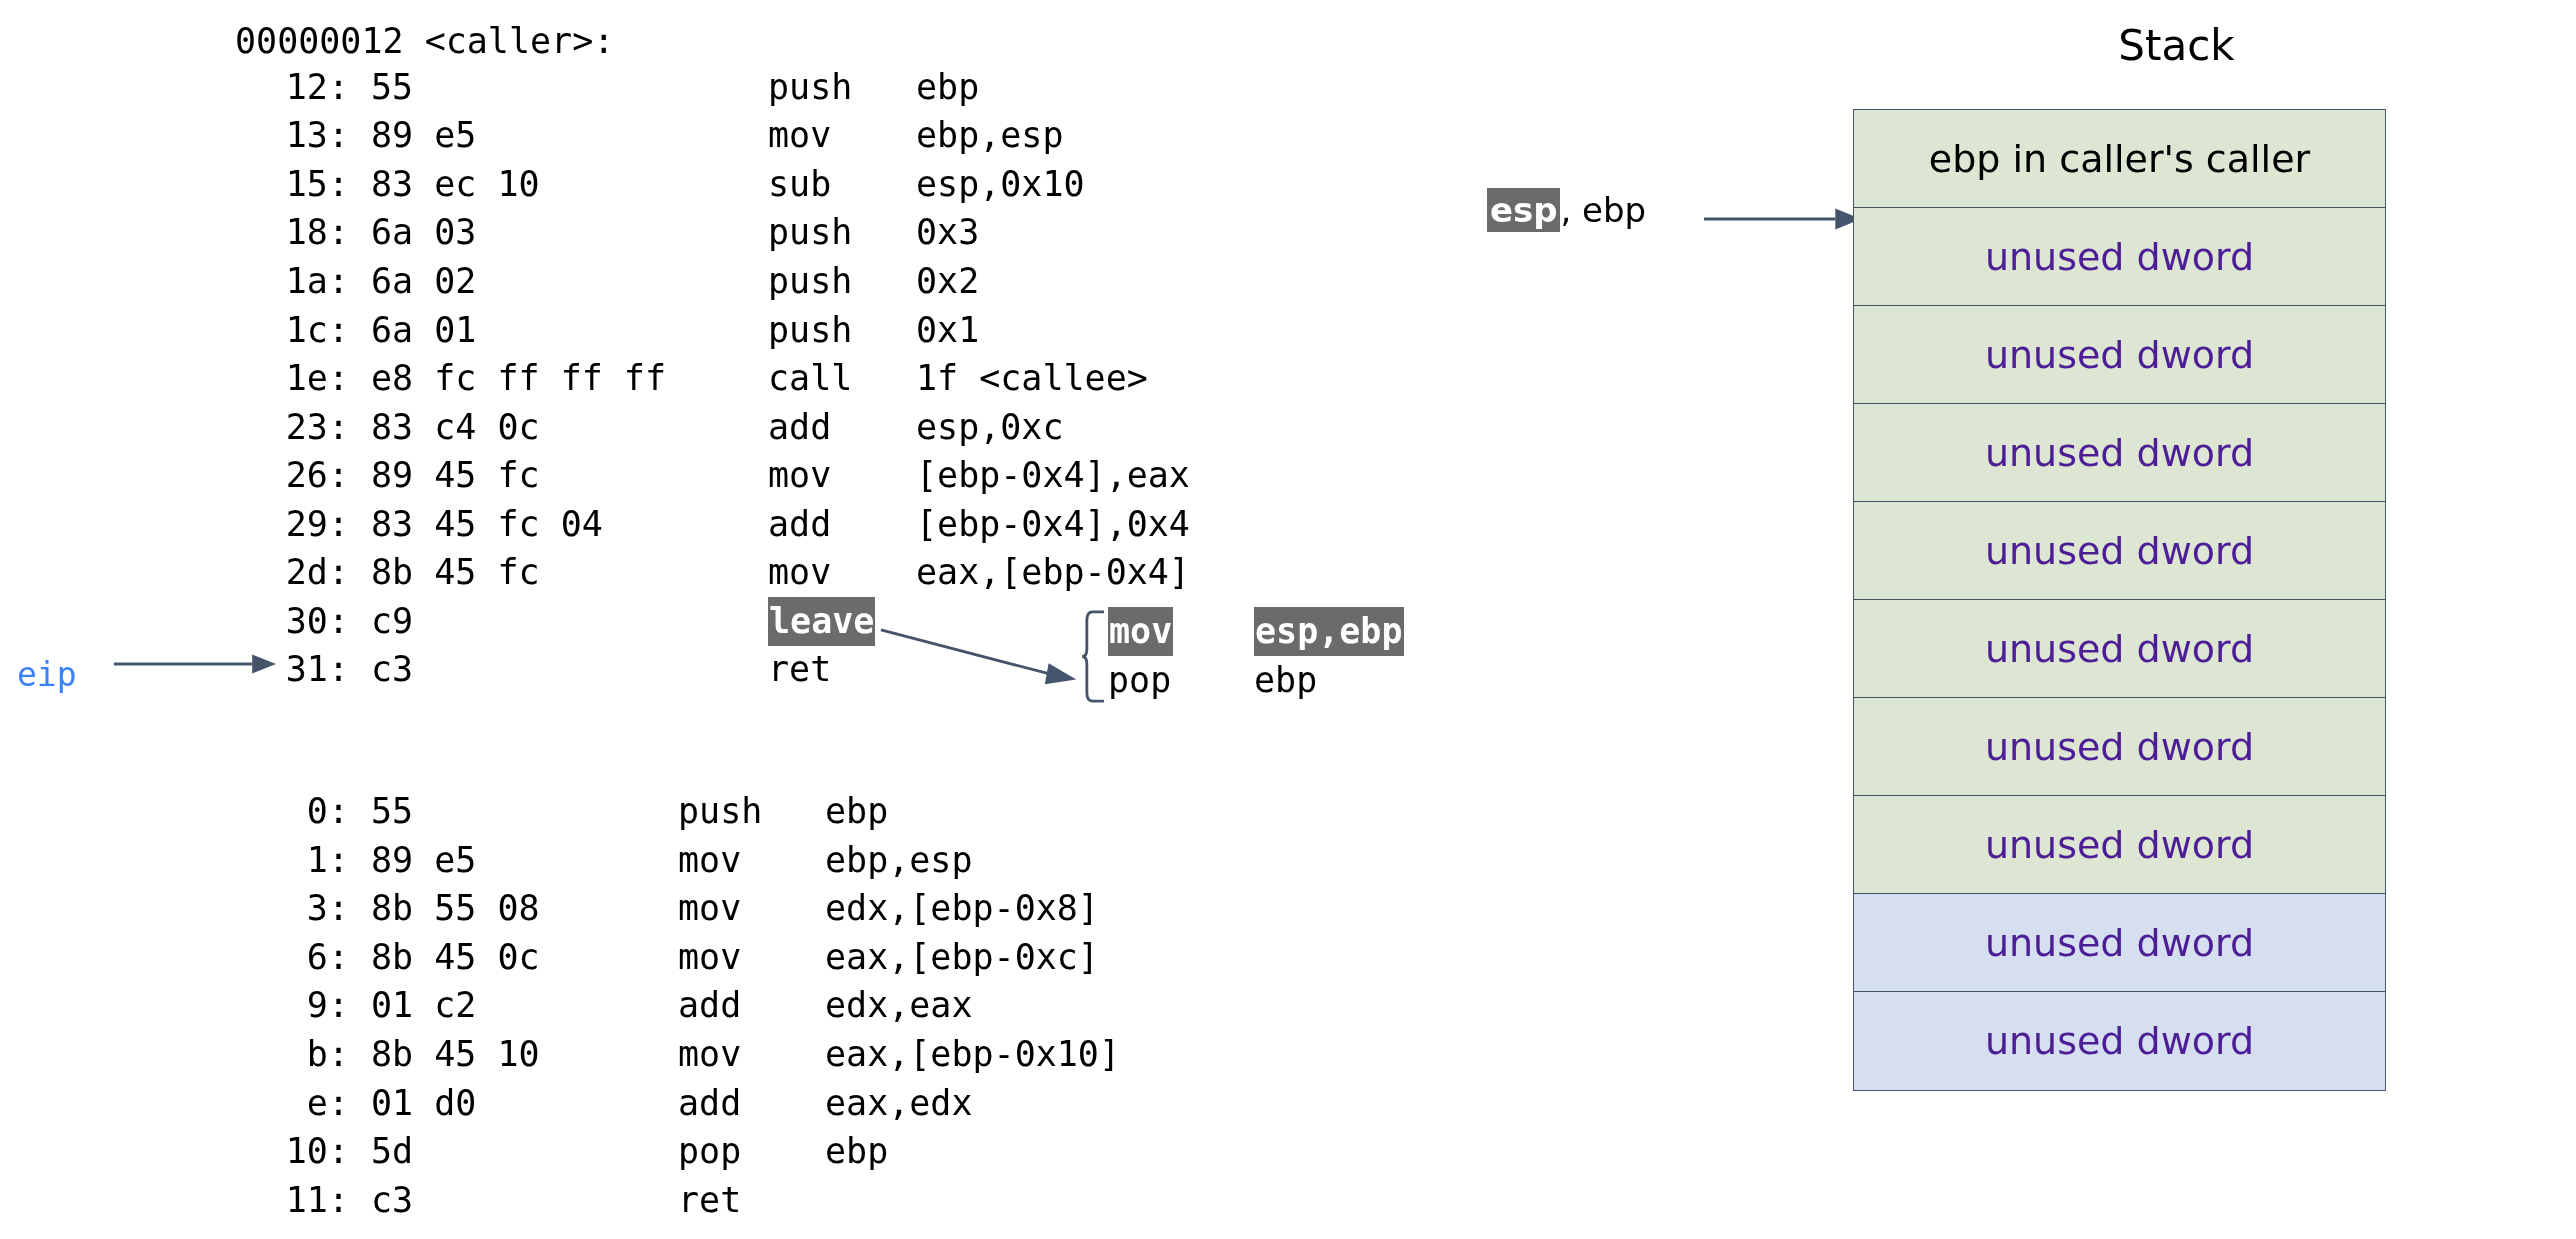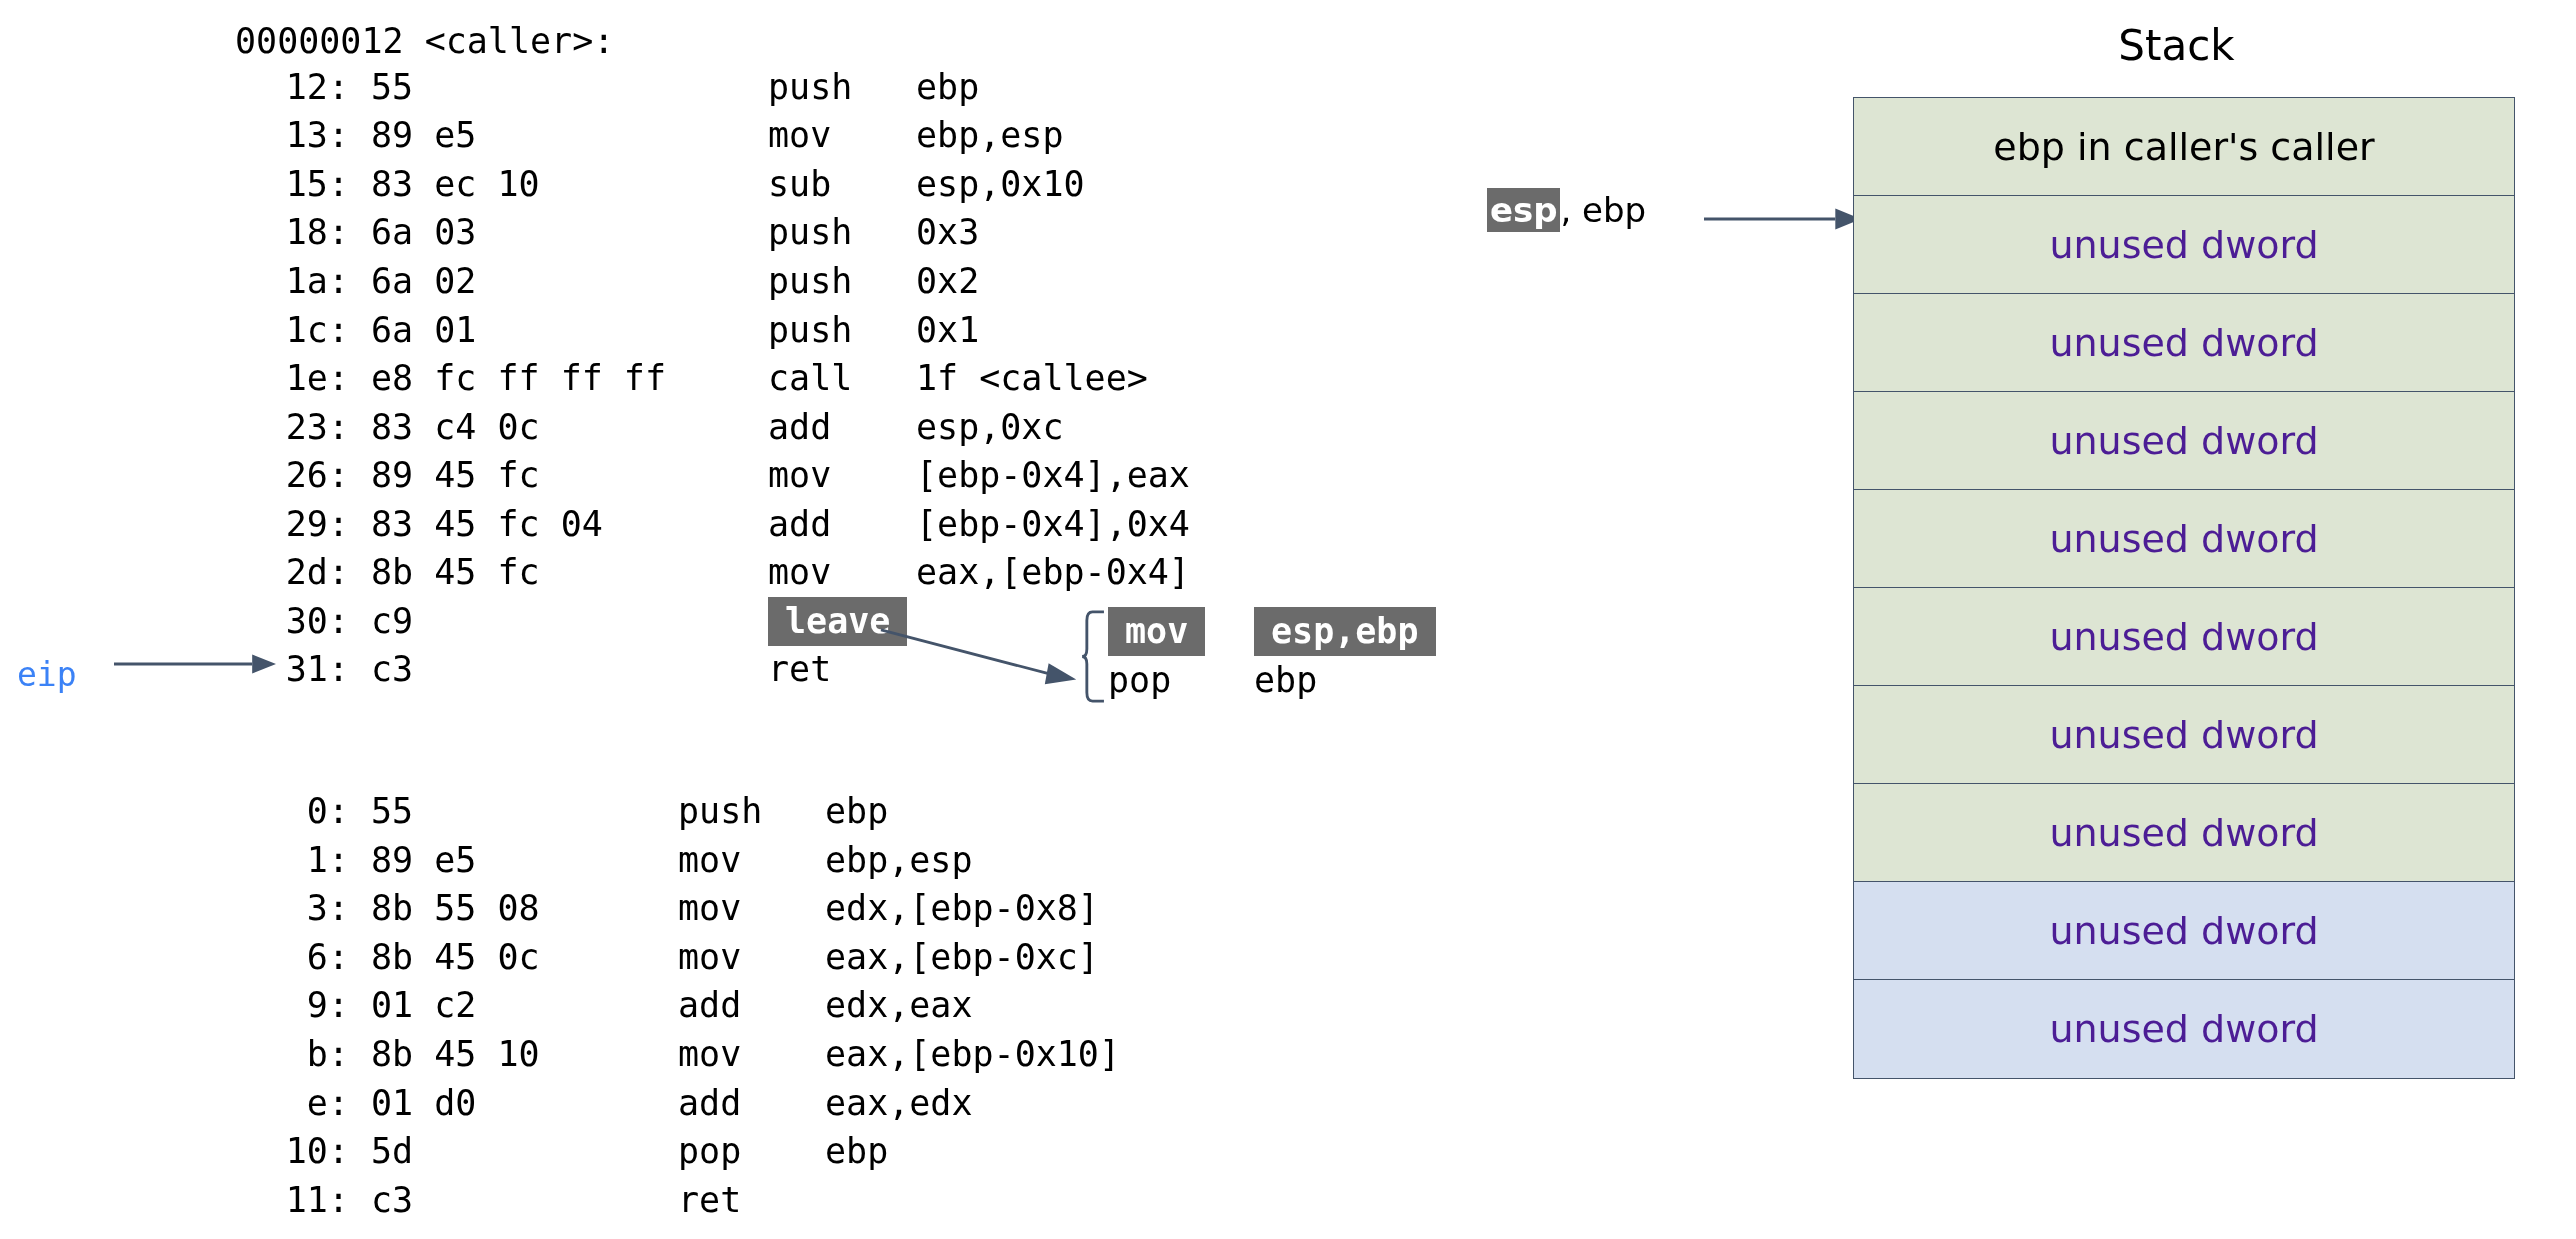--- a/index.html
+++ b/index.html
@@ -59,21 +59,21 @@
   .caller .col-mn { left: 533px; }
   .caller .col-op { left: 681px; }
   
   .callee .col-mn { left: 443px; }
   .callee .col-op { left: 590px; }
 
   .hl {
     background: #6b6b6b;
     color: #ffffff;
     font-weight: bold;
-    padding: 0 17px;
+    padding: 0 1px;
   }
 
   
   #leave-expand {
     position: absolute;
     left: 1108px;
     top: 607px;
   }
   #leave-expand .exp-row {
     position: absolute;
@@ -130,22 +130,22 @@
     top: 21px;
     width: 647px;
     text-align: center;
     font-family: "DejaVu Sans", sans-serif;
     font-size: 42px;
     color: #000;
   }
   #stack-box {
     position: absolute;
     left: 1853px;
-    top: 97px;
-    width: 662px;
+    top: 109px;
+    width: 533px;
     border: 1.9px solid #44546a;
     box-sizing: border-box;
   }
   .stack-cell {
     height: 98px;
     box-sizing: border-box;
     border-bottom: 1.9px solid #44546a;
     display: flex;
     align-items: center;
     justify-content: center;

